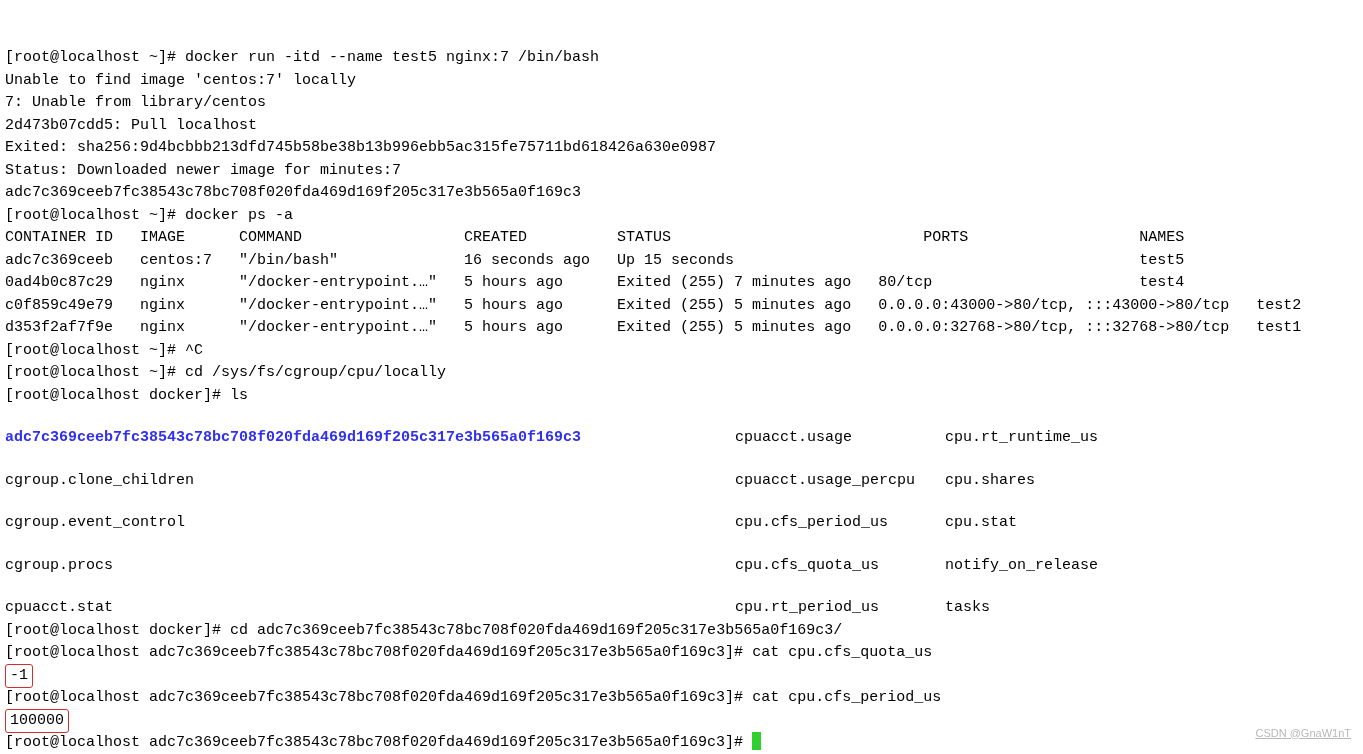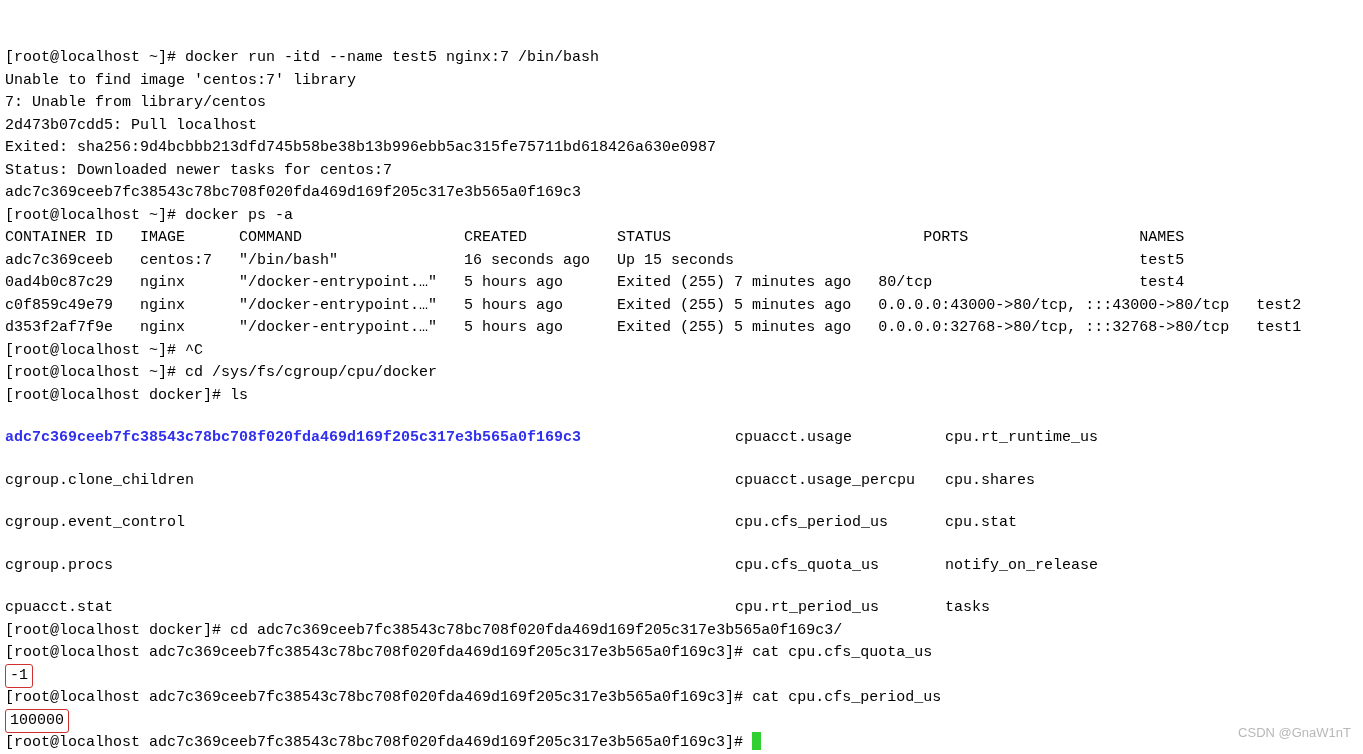--- a/index.html
+++ b/index.html
@@ -32,42 +32,43 @@
     .ls-grid { display: inline-block; }
     .ls-row { display: block; }
     .ls-col1 { display: inline-block; width: 730px; }
     .ls-col2 { display: inline-block; width: 210px; margin-top: 20px; }
     .ls-col3 { display: inline-block; font-family: Liberation Mono, monospace; }
     .watermark {
       position: fixed;
       right: 12px;
       bottom: 10px;
       color: #b8b8b8;
-      font-size: 13px;
+      font-size: 11px;
       font-family: Arial, sans-serif;
+      text-decoration: underline;
     }
   </style>
 </head>
 <body>
 
 <div><span>[root@localhost ~]# </span><span>docker run -itd --name test5 nginx:7 /bin/bash</span>
-<span>Unable to find image 'centos:7' library</span>
+<span>Unable to find image 'centos:7' locally</span>
 <span>7: Unable from library/centos</span>
 <span>2d473b07cdd5: Pull localhost</span>
 <span>Exited: sha256:9d4bcbbb213dfd745b58be38b13b996ebb5ac315fe75711bd618426a630e0987</span>
-<span>Status: Downloaded newer tasks for centos:7</span>
+<span>Status: Downloaded newer image for minutes:7</span>
 <span>adc7c369ceeb7fc38543c78bc708f020fda469d169f205c317e3b565a0f169c3</span>
 <span>[root@localhost ~]# </span><span>docker ps -a</span>
 <span>CONTAINER ID   IMAGE      COMMAND                  CREATED          STATUS                            PORTS                   NAMES</span>
 <span>adc7c369ceeb   centos:7   "/bin/bash"              16 seconds ago   Up 15 seconds                                             test5</span>
 <span>0ad4b0c87c29   nginx      "/docker-entrypoint.…"   5 hours ago      Exited (255) 7 minutes ago   80/tcp                       test4</span>
 <span>c0f859c49e79   nginx      "/docker-entrypoint.…"   5 hours ago      Exited (255) 5 minutes ago   0.0.0.0:43000-&gt;80/tcp, :::43000-&gt;80/tcp   test2</span>
 <span>d353f2af7f9e   nginx      "/docker-entrypoint.…"   5 hours ago      Exited (255) 5 minutes ago   0.0.0.0:32768-&gt;80/tcp, :::32768-&gt;80/tcp   test1</span>
 <span>[root@localhost ~]# </span><span>^C</span>
-<span>[root@localhost ~]# </span><span>cd /sys/fs/cgroup/cpu/docker</span>
+<span>[root@localhost ~]# </span><span>cd /sys/fs/cgroup/cpu/locally</span>
 <span>[root@localhost docker]# </span><span>ls</span>
 <span class="ls-grid"><span class="ls-row"><span class="ls-col1 dir-link">adc7c369ceeb7fc38543c78bc708f020fda469d169f205c317e3b565a0f169c3</span><span class="ls-col2">cpuacct.usage</span><span class="ls-col3">cpu.rt_runtime_us</span></span><span class="ls-row"><span class="ls-col1">cgroup.clone_children</span><span class="ls-col2">cpuacct.usage_percpu</span><span class="ls-col3">cpu.shares</span></span><span class="ls-row"><span class="ls-col1">cgroup.event_control</span><span class="ls-col2">cpu.cfs_period_us</span><span class="ls-col3">cpu.stat</span></span><span class="ls-row"><span class="ls-col1">cgroup.procs</span><span class="ls-col2">cpu.cfs_quota_us</span><span class="ls-col3">notify_on_release</span></span><span class="ls-row"><span class="ls-col1">cpuacct.stat</span><span class="ls-col2">cpu.rt_period_us</span><span class="ls-col3">tasks</span></span></span>
 <span>[root@localhost docker]# </span><span>cd adc7c369ceeb7fc38543c78bc708f020fda469d169f205c317e3b565a0f169c3/</span>
 <span>[root@localhost adc7c369ceeb7fc38543c78bc708f020fda469d169f205c317e3b565a0f169c3]# </span><span>cat cpu.cfs_quota_us</span>
 <span class="highlight-box">-1</span>
 <span>[root@localhost adc7c369ceeb7fc38543c78bc708f020fda469d169f205c317e3b565a0f169c3]# </span><span>cat cpu.cfs_period_us</span>
 <span class="highlight-box">100000</span>
 <span>[root@localhost adc7c369ceeb7fc38543c78bc708f020fda469d169f205c317e3b565a0f169c3]# </span><span class="cursor"></span></div>
 <div class="watermark">CSDN @GnaW1nT</div>
 

